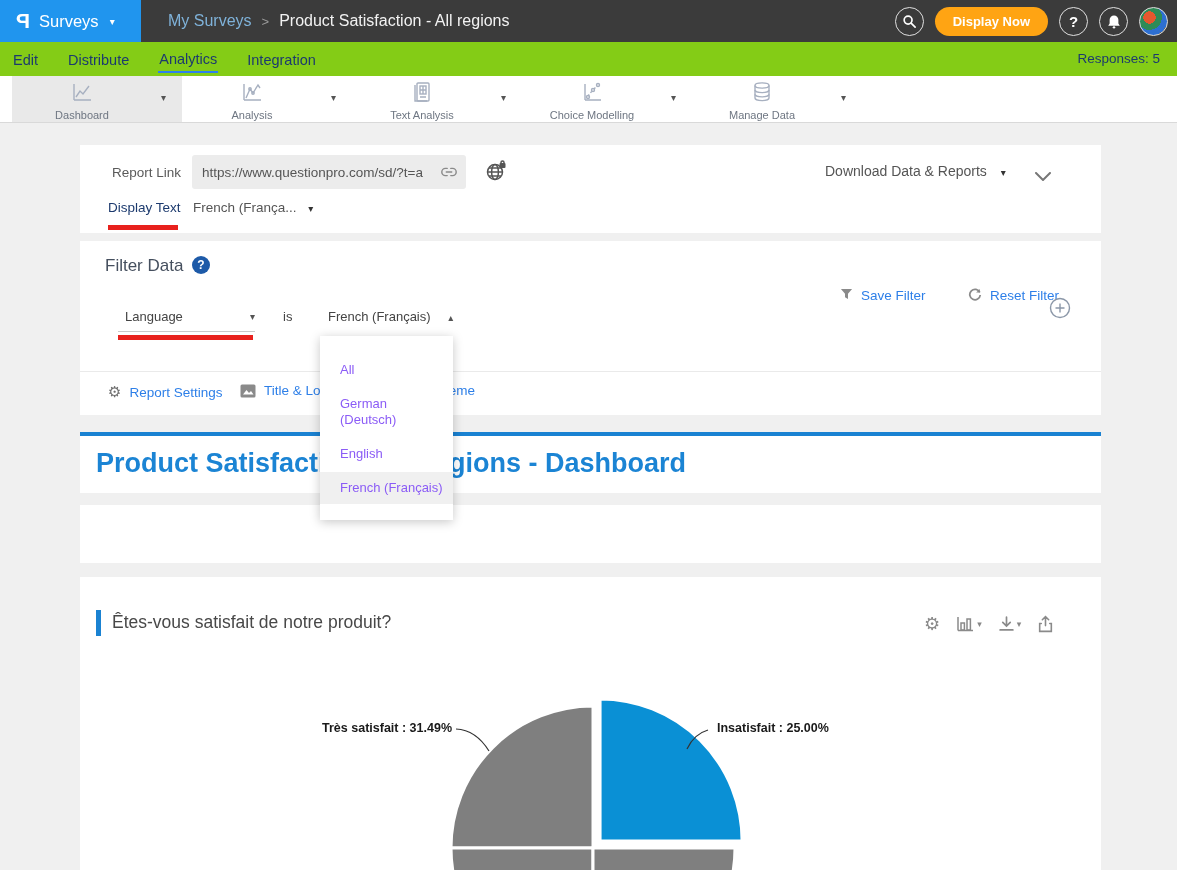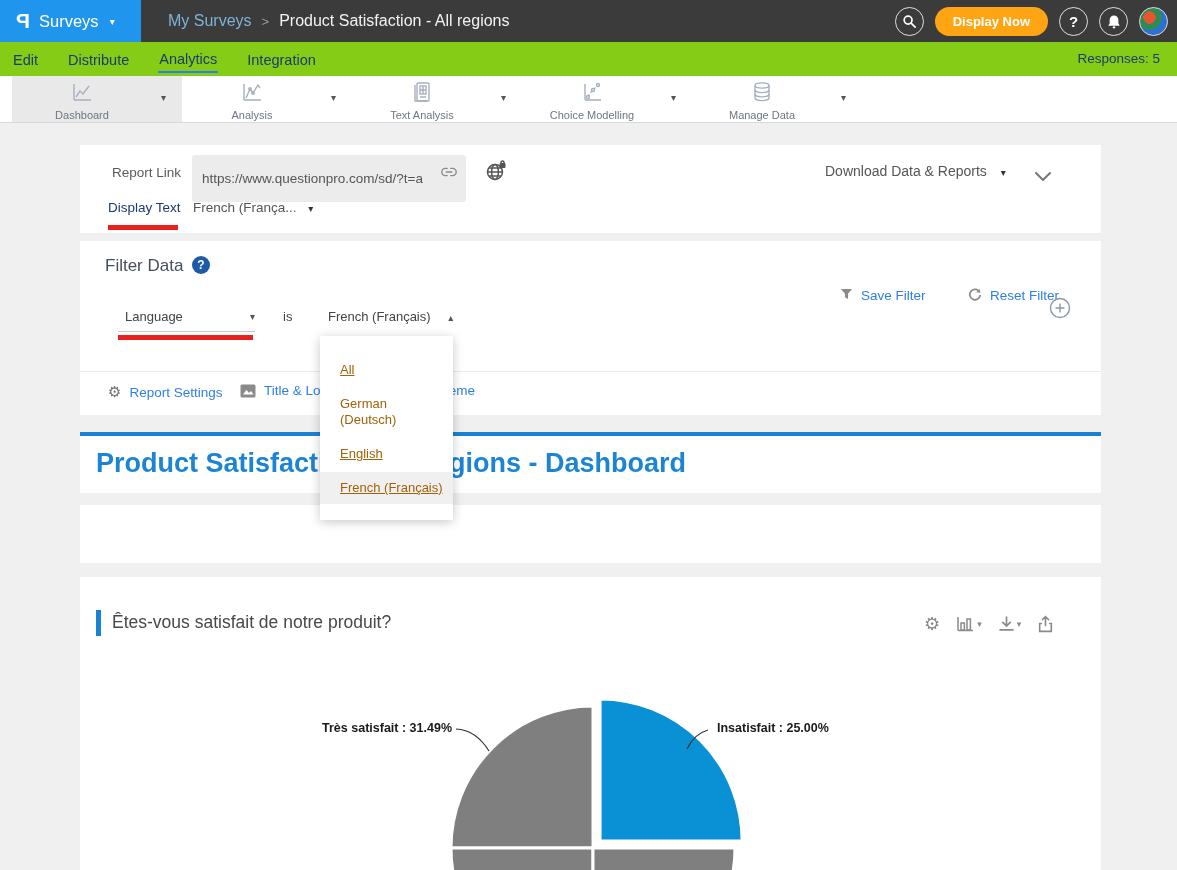--- a/index.html
+++ b/index.html
@@ -44,21 +44,21 @@
   
   .card { position:absolute; left:80px; width:1021px; background:#fff; }
   .card-report  { top:145px; height:88px; }
   .card-filter  { top:241px; height:174px; }
   .card-heading { top:432px; height:61px; border-top:4px solid #1a82d2; }
   .card-empty   { top:505px; height:58px; }
   .card-chart   { top:577px; height:293px; }
 
   
   .rl-label { position:absolute; left:32px; top:20px; font-size:13.5px; color:#5a5a5a; }
-  .rl-input { position:absolute; left:112px; top:10px; width:274px; height:47px; background:#ececec;
+  .rl-input { position:absolute; left:112px; top:10px; width:274px; height:34px; background:#ececec;
     border:none; border-radius:3px; font-family:inherit; font-size:13.5px; color:#555; padding:0 30px 0 10px; }
   .rl-linkicon { position:absolute; left:360px; top:18px; }
   .rl-globe { position:absolute; left:405px; top:15px; cursor:pointer; }
   .dl-reports { position:absolute; left:745px; top:18px; font-size:14px; color:#555; cursor:pointer; }
   .dl-reports .caret { font-size:10px; color:#333; margin-left:10px; }
   .collapse-chevron { position:absolute; left:955px; top:22px; cursor:pointer; }
   .dt-tab { position:absolute; left:28px; top:55px; font-size:13.5px; color:#1c3a6e; cursor:pointer; }
   .dt-underline { position:absolute; left:28px; bottom:3px; width:70px; height:5px; background:#e8211d; }
   .dt-lang { position:absolute; left:113px; top:55px; font-size:13.5px; color:#555; cursor:pointer; }
   .dt-lang .caret { font-size:10px; color:#333; margin-left:8px; }
@@ -82,21 +82,21 @@
   .fd-divider { position:absolute; left:0; top:130px; width:1021px; height:1px; background:#eaeaea; }
   .settings-row { position:absolute; left:0; top:131px; width:1021px; height:43px; }
   .sr-item { position:absolute; top:11px; display:flex; align-items:center; gap:8px; font-size:13.5px;
     color:#2d7fe8; cursor:pointer; }
   .sr-report { left:28px; } .sr-titlelogo { left:160px; } .sr-theme { left:330px; }
   .gear-glyph { color:#6f6f6f; font-size:15px; font-family:"DejaVu Sans",sans-serif; }
 
   
   .dropdown { position:absolute; left:320px; top:336px; width:133px; background:#fff; z-index:60;
     box-shadow:0 2px 10px rgba(0,0,0,.22); padding:18px 0 14px; }
-  .dd-item { padding:8px 8px 8px 20px; font-size:13px; color:#a16207; line-height:16px; cursor:pointer; margin-bottom:2px;text-decoration:underline; }
+  .dd-item { padding:8px 8px 8px 20px; font-size:13px; color:#8b5cf6; line-height:16px; cursor:pointer; margin-bottom:2px; }
   .dd-item.selected { background:#f0f0f0; white-space:nowrap; }
   .dd-item.two-line span { display:inline-block; max-width:78px; }
 
   
   .dash-heading { position:absolute; left:16px; top:12px; font-size:27px; font-weight:700; color:#1b84d4; }
 
   
   .q-accent { position:absolute; left:16px; top:33px; width:5px; height:26px; background:#1a82d2; }
   .q-title { position:absolute; left:32px; top:35px; font-size:17.5px; color:#484848; }
   .q-icons { position:absolute; left:844px; top:36px; display:flex; align-items:center; gap:8px; }

